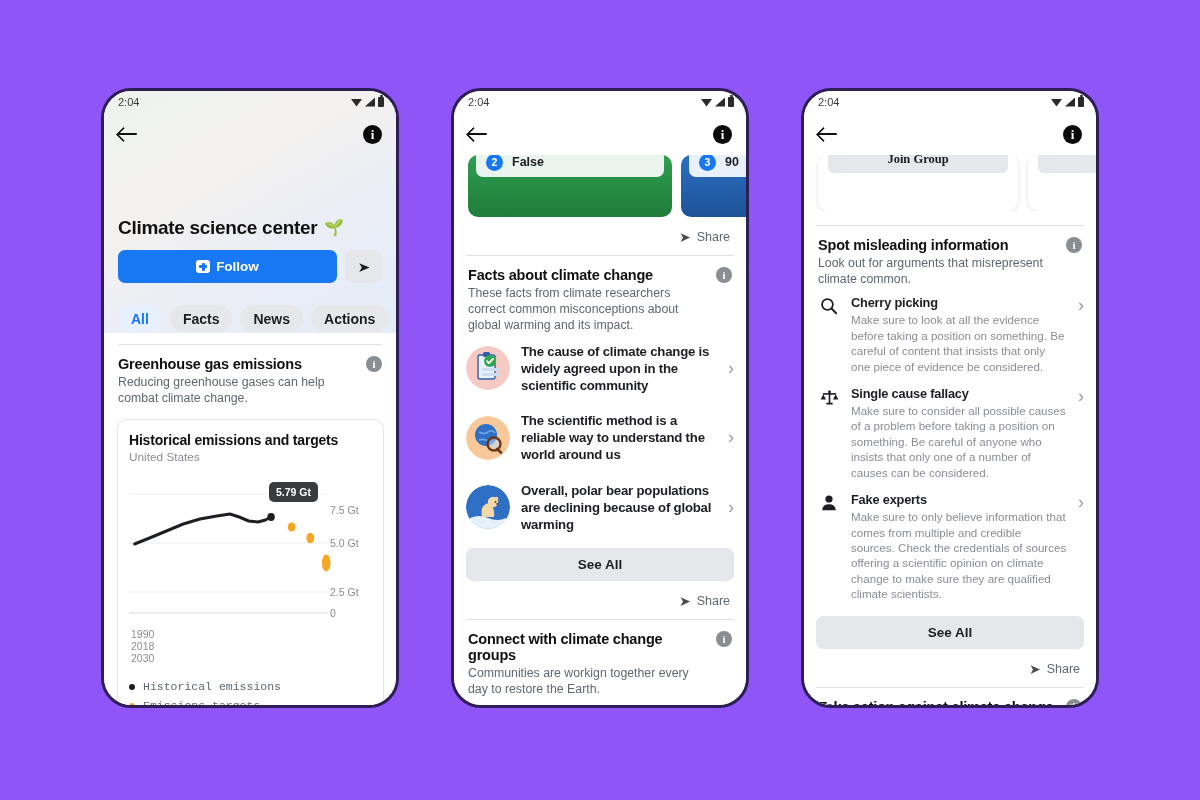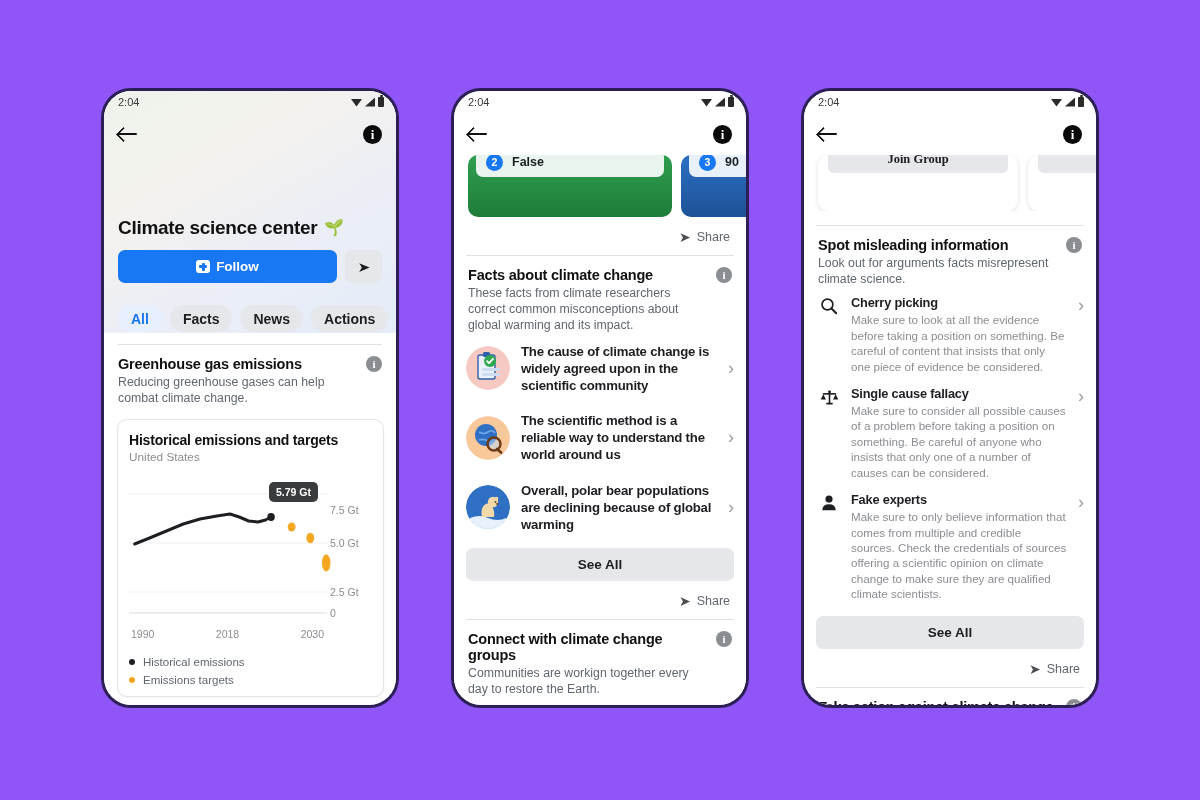--- a/index.html
+++ b/index.html
@@ -121,30 +121,30 @@
   }
   .card-title { font-size: 14px; font-weight: bold; color:#111; letter-spacing:-0.2px; }
   .card-sub { font-size: 11.8px; color:#8a8d91; padding-top:2px; }
 
   
   .chart-wrap { position: relative; height: 150px; margin-top: 12px; }
   .chart-svg { position:absolute; inset:0; width: 100%; height: 100%; }
   .ylab {
     position:absolute; right:0; font-size: 10.5px; color:#8a8d91; text-align:left; width:42px;
   }
-  .xaxis { display:flex; justify-content:space-between; padding: 2px 48px 0 2px; }
+  .xaxis { display:flex; padding: 2px 48px 0 2px; flex-direction: column; }
   .xlab { font-size: 10.5px; color:#8a8d91; }
   .tooltip {
     position:absolute; background:#3a3b3d; color:#fff; font-size:10.5px; font-weight:bold;
     padding: 4px 7px; border-radius:5px; white-space:nowrap;
   }
   .legend { padding-top: 10px; }
   .legend-row { display:flex; align-items:center; gap:8px; padding-top:6px; }
   .dot { width:6px; height:6px; border-radius:50%; flex:none; }
-  .legend-label { font-size: 11.5px; color:#606770; }
+  .legend-label { font-size: 11.5px; color:#606770;font-family:Liberation Mono, monospace; }
 
   
   .scroll { position:relative; }
   .topcards { display:flex; gap:9px; padding: 0 14px; height: 62px; overflow:hidden; }
   .topcard {
     border-radius: 10px; position:relative; overflow:hidden; flex:none;
     display:flex; align-items:flex-start; justify-content:center;
   }
   .tc-green { width: 204px; background: linear-gradient(180deg,#2f9e4f 0%, #1f7c3a 100%); }
   .tc-blue  { width: 150px; background: linear-gradient(180deg,#2b6fc4 0%, #1e5296 100%); }
@@ -457,21 +457,21 @@
             </div>
           </div>
         </div>
 
         <div class="divider" style="margin-top:14px;"></div>
 
         <div class="sec-head">
           <span class="sec-title">Spot misleading information</span>
           <span class="info-gray">i</span>
         </div>
-        <div class="sec-sub">Look out for arguments facts misrepresent climate science.</div>
+        <div class="sec-sub">Look out for arguments that misrepresent climate common.</div>
 
         <div class="mis-row">
           <span class="mis-ic">
             <svg viewBox="0 0 20 20" width="18" height="18">
               <circle cx="8.3" cy="8.3" r="6" fill="none" stroke="#1c1e21" stroke-width="1.9"></circle>
               <line x1="12.8" y1="12.8" x2="18" y2="18" stroke="#1c1e21" stroke-width="2.2" stroke-linecap="round"></line>
             </svg>
           </span>
           <span class="mis-body">
             <span class="mis-title" style="display:block">Cherry picking</span>

